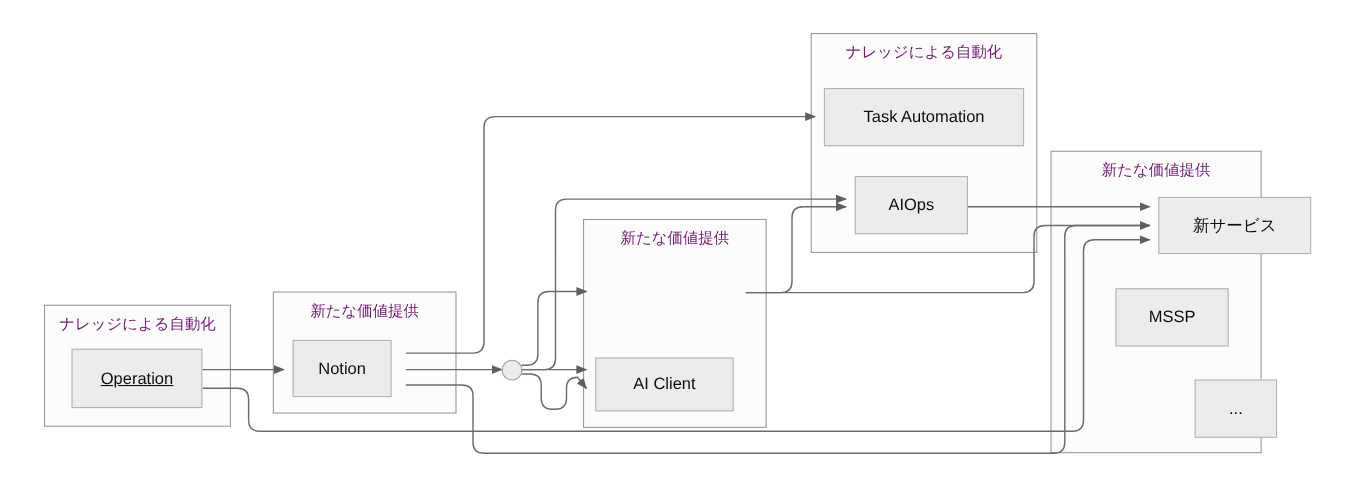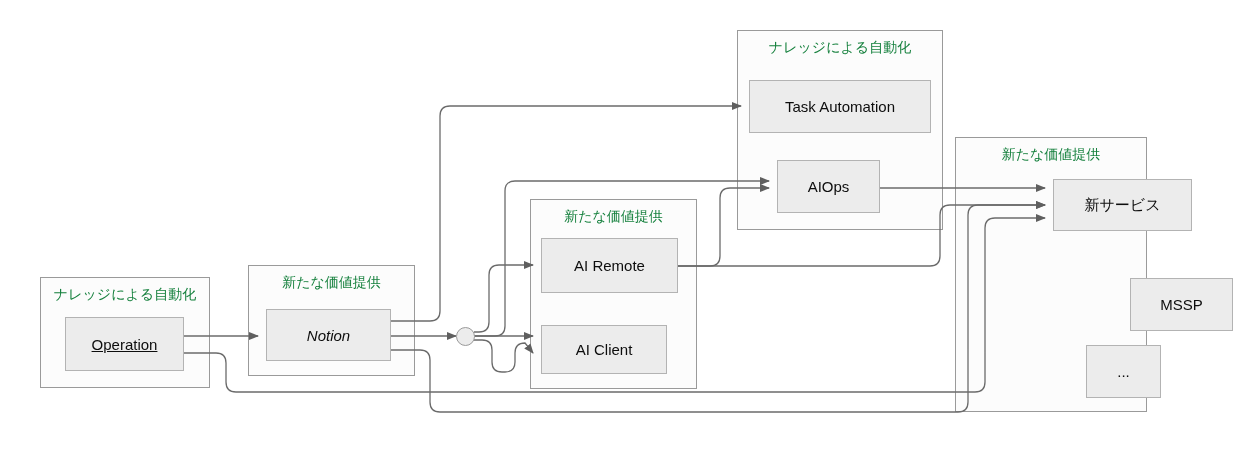--- a/index.html
+++ b/index.html
@@ -2,21 +2,21 @@
 <html><head>
 <meta charset="utf-8">
 <style>
   html,body{margin:0;padding:0;background:#ffffff;}
   body{width:1245px;height:452px;overflow:hidden;
        font-family:"Liberation Sans","DejaVu Sans",sans-serif;}
   #canvas{position:relative;width:1245px;height:452px;background:#ffffff;}
   #wires{position:absolute;left:0;top:0;width:1245px;height:452px;}
   .group{position:absolute;background:#fcfcfc;border:1px solid #9a9a9a;box-sizing:border-box;}
   .group-title{position:absolute;left:0;right:0;top:7px;text-align:center;
-               font-size:14px;color:#15803d;line-height:18px;white-space:nowrap;}
+               font-size:14px;color:#701a75;line-height:18px;white-space:nowrap;}
   .node{position:absolute;background:#ececec;border:1px solid #b3b3b3;box-sizing:border-box;
         display:flex;align-items:center;justify-content:center;
         font-size:15px;color:#0d0d0d;text-align:center;}
   .node.jp{font-size:15px;}
   .junction{position:absolute;width:19px;height:19px;border-radius:50%;
             background:#ececec;border:1px solid #9a9a9a;box-sizing:border-box;}
 </style>
 </head>
 <body>
 
@@ -61,45 +61,42 @@
         <path d="M678,266 L710,266 Q720,266 720,256 L720,198 Q720,188 730,188 L769,188" marker-end="url(#arrow)"></path>
         <path d="M678,266 L930,266 Q940,266 940,256 L940,215 Q940,205 950,205 L1045,205" marker-end="url(#arrow)"></path>
         <path d="M880,188 L1045,188" marker-end="url(#arrow)"></path>
       </g>
   </svg>
 
   <div class="node" style="left:65px;top:317px;width:119px;height:54px;text-decoration:underline;">
     <span>Operation</span>
   </div>
 
-  <div class="node" style="left:266px;top:309px;width:125px;height:52px;font-style:italic;">
+  <div class="node" style="left:266px;top:309px;width:90px;height:52px;">
     <span>Notion</span>
   </div>
 
-  <div class="node" style="left:541px;top:238px;width:137px;height:55px;">
-    <span>AI Remote</span>
-  </div>
 
   <div class="node" style="left:541px;top:325px;width:126px;height:49px;">
     <span>AI Client</span>
   </div>
 
   <div class="node" style="left:749px;top:80px;width:182px;height:53px;">
     <span>Task Automation</span>
   </div>
 
   <div class="node" style="left:777px;top:160px;width:103px;height:53px;">
     <span>AIOps</span>
   </div>
 
   <div class="node jp" style="left:1053px;top:179px;width:139px;height:52px;">
     <span>新サービス</span>
   </div>
 
-  <div class="node" style="left:1130px;top:262px;width:103px;height:53px;margin-top:16px;">
+  <div class="node" style="left:1014px;top:262px;width:103px;height:53px;">
     <span>MSSP</span>
   </div>
 
   <div class="node" style="left:1086px;top:345px;width:75px;height:53px;">
     <span>...</span>
   </div>
 
   <div class="junction" style="left:456px;top:327px;"></div>
 
 </div>

